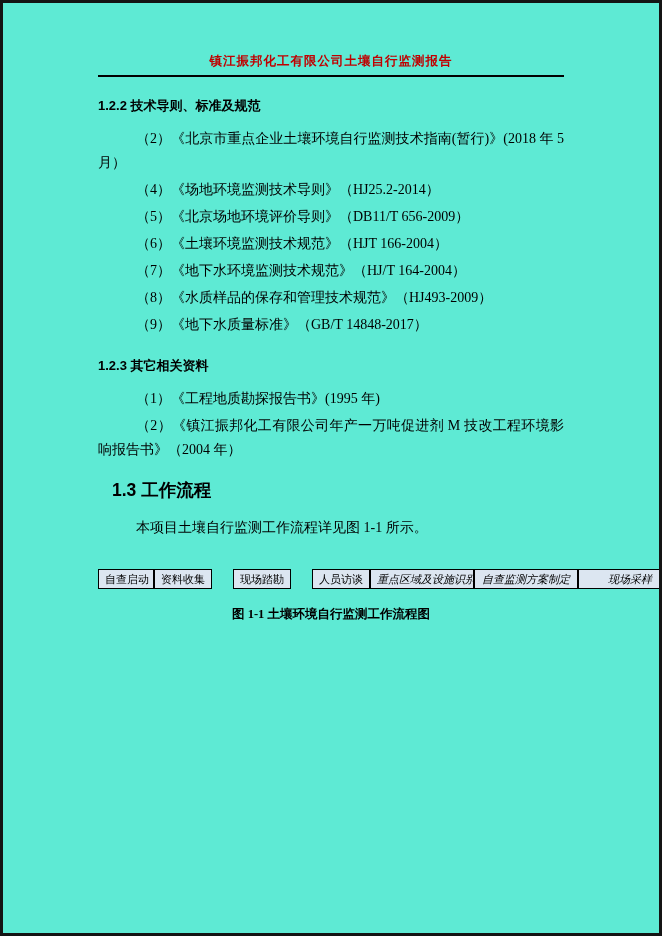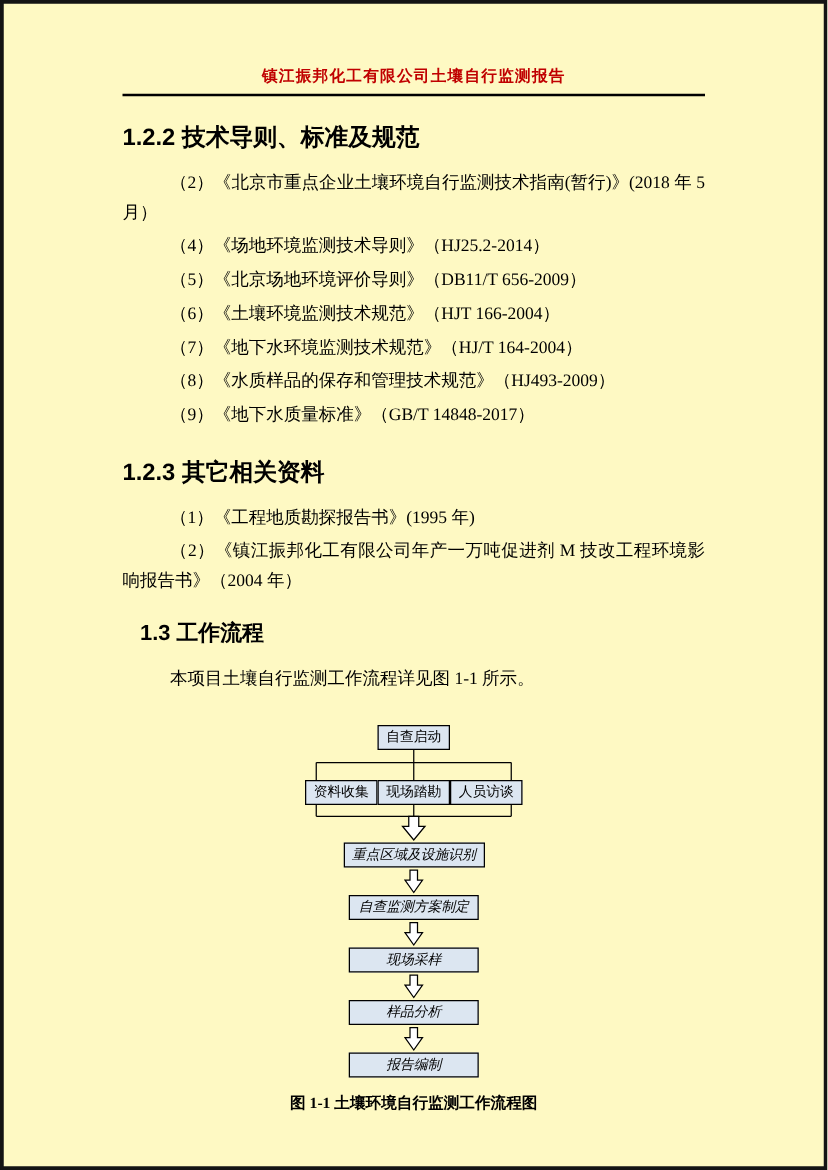--- a/index.html
+++ b/index.html
@@ -5,39 +5,39 @@
   * { margin:0; padding:0; box-sizing:border-box; }
   html,body { background:#ffffff; }
   body {
     width:662px; height:936px;
     font-family:"Liberation Serif", serif;
     color:#000;
   }
   .page {
     width:662px; height:936px;
     border:3px solid #141414;
-    background:#fef9c3;
+    background:#5eead4;
     overflow:hidden;
     position:relative;
   }
   .inner { padding:50px 95px 0 95px; }
 
   .header-text {
     text-align:center;
     color:#c00000;
     font-weight:bold;
     font-size:12.5px;
     letter-spacing:1px;
     margin-bottom:5px;
   }
   .header-rule { border-bottom:2px solid #000; }
 
   .h-sub {
     font-family:"Liberation Sans", sans-serif;
-    font-size:19px;
+    font-size:13px;
     font-weight:bold;
     margin:20px 0 12px 0;
   }
   .item {
     font-size:14px;
     line-height:24px;
     margin-bottom:3px;
     text-indent:38px;
     text-align:justify;
   }
@@ -49,36 +49,36 @@
   }
   .para {
     font-size:14px;
     line-height:24px;
     text-indent:38px;
     margin-bottom:24px;
   }
 
   .flowchart {
     display:flex;
-    flex-direction:column;
+    flex-direction:row;
     align-items:center;
     margin-top:4px;
   }
   .fc-box {
     background:#dce6f1;
     border:1px solid #000;
     font-size:11px;
     line-height:11px;
     padding:4px 6px 3px 6px;
     text-align:center;
     white-space:nowrap;
   }
   .fc-box.small { min-width:56px; }
   .fc-box.wide  { min-width:104px;font-style:italic; }
-  .fc-row { display:flex; }
+  .fc-row { display:flex; gap:21px; }
   .fc-connector { display:block; }
   .fc-arrow { display:block; margin:1px 0; }
 
   .caption {
     text-align:center;
     font-size:12.5px;
     font-weight:bold;
     margin-top:12px;
   }
 </style>

